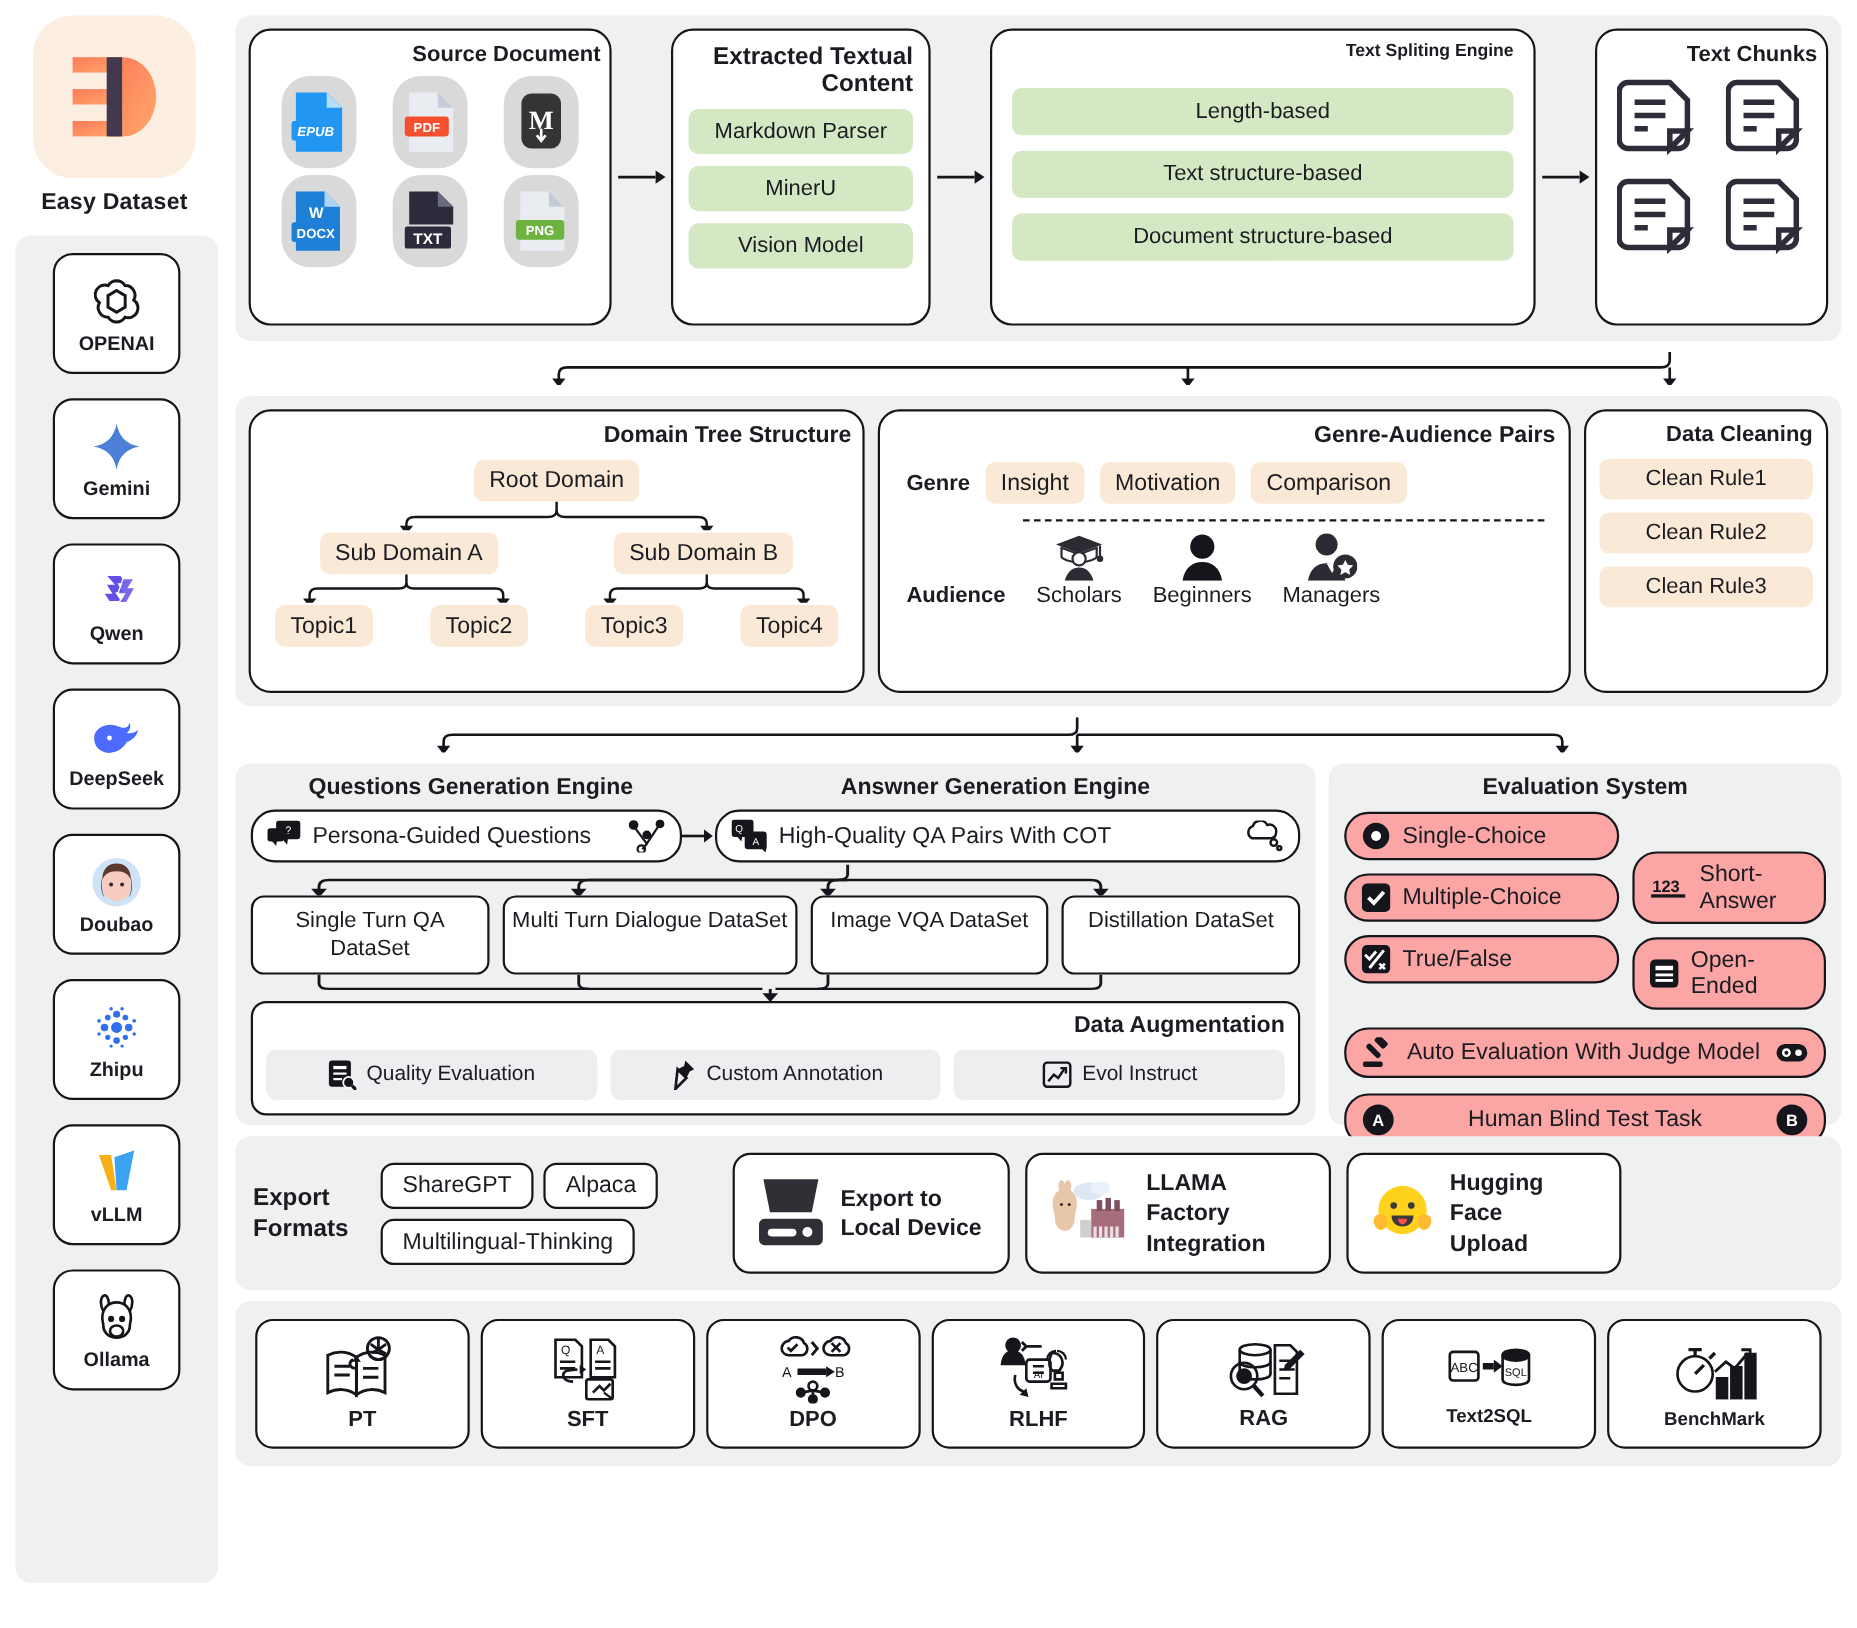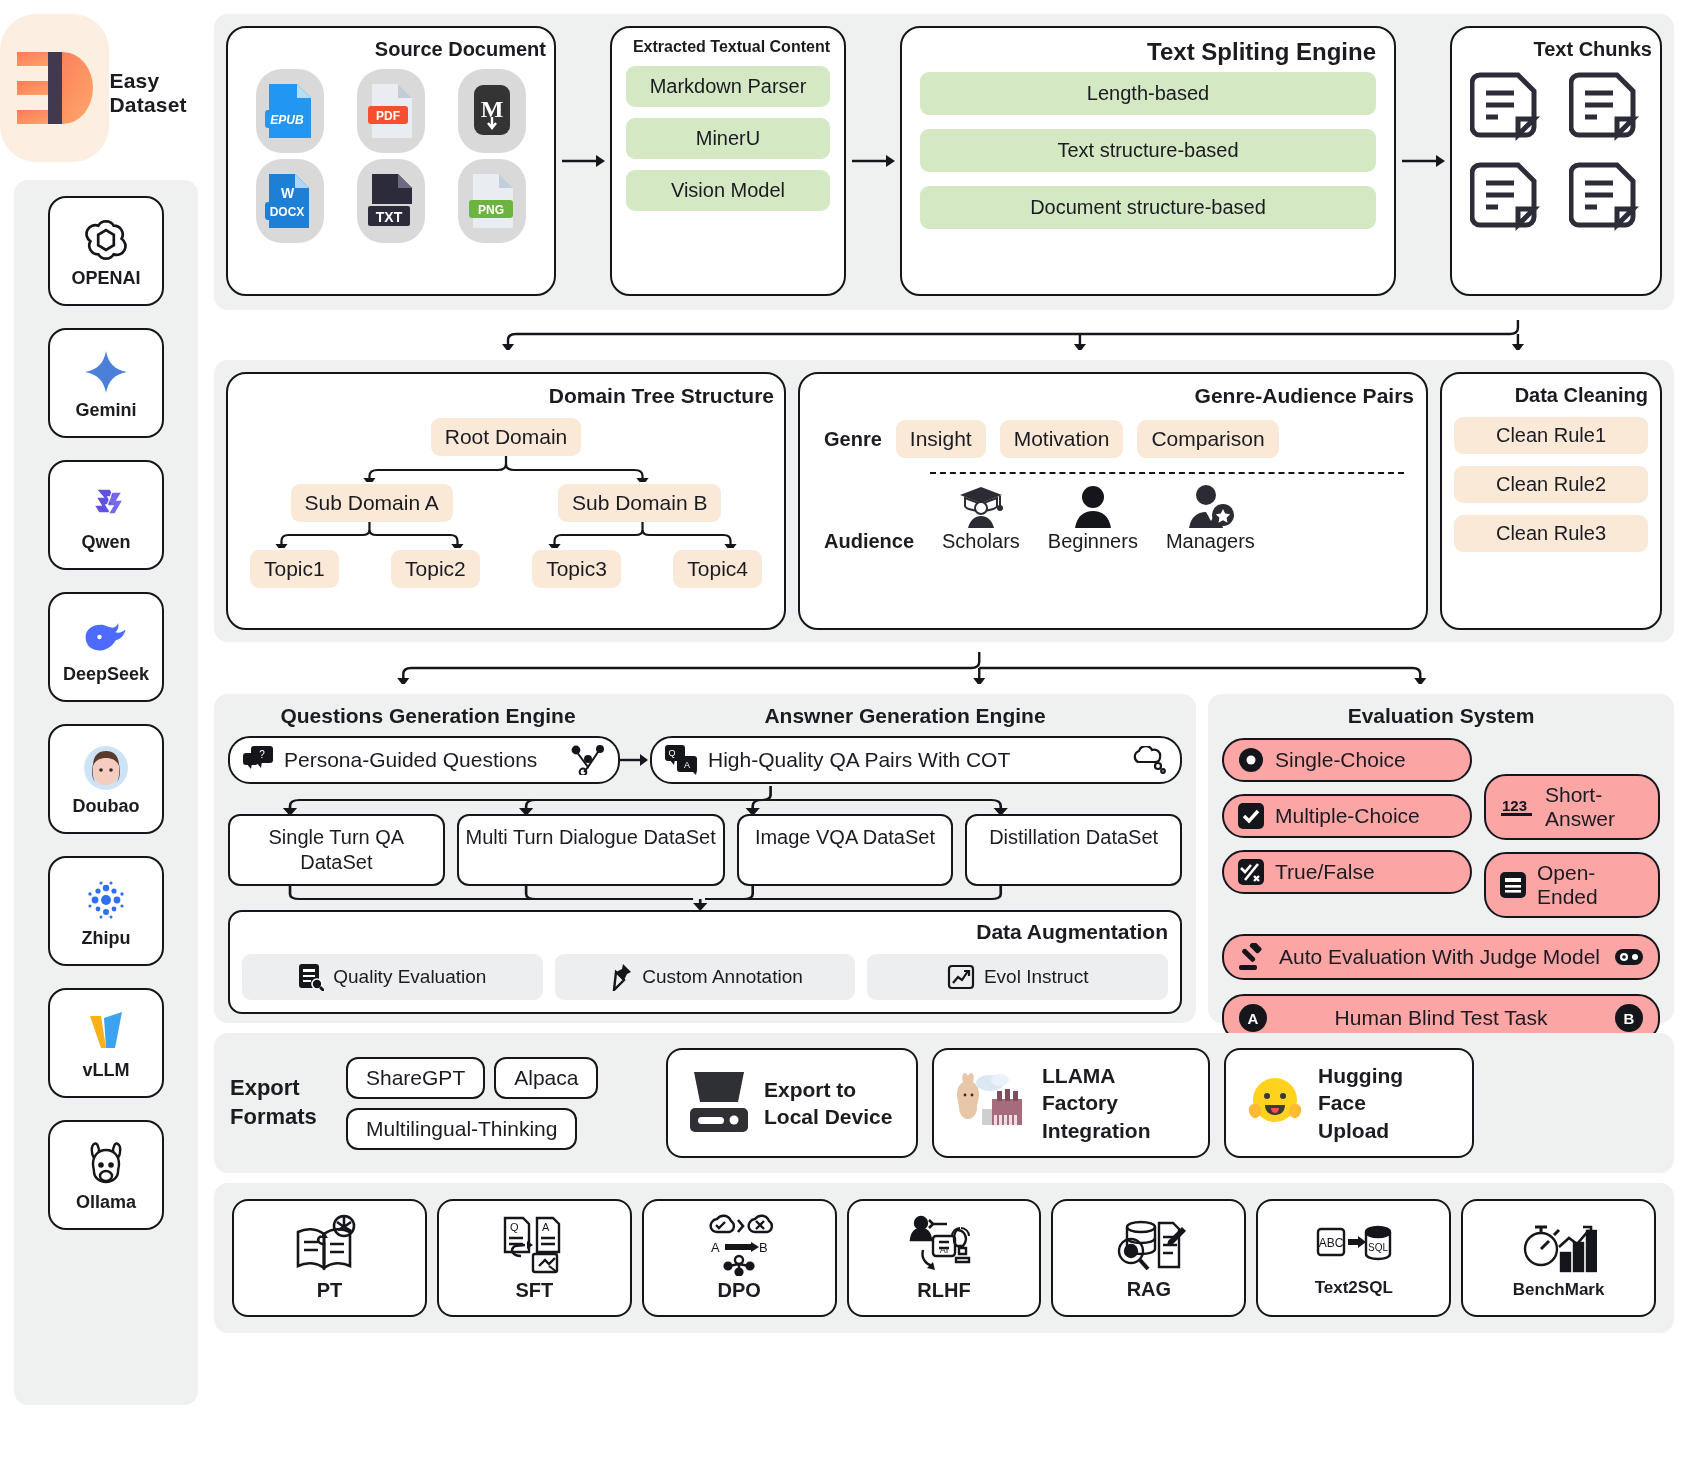--- a/index.html
+++ b/index.html
@@ -7,21 +7,21 @@
     width:1688px; height:1480px;
     background:#ffffff;
     font-family:"Liberation Sans", sans-serif;
     color:#1b1b22;
     overflow:hidden;
   }
   .page { position:relative; width:1688px; height:1480px; display:flex; }
 
   
   .sidebar { width:208px; flex:0 0 208px; padding:14px 0 0 0; }
-  .brand { display:flex; align-items:center; }
+  .brand { display:flex; flex-direction:column; align-items:center; }
   .brand-logo {
     width:148px; height:148px; border-radius:36px; background:#fdeee2;
     display:flex; align-items:center; justify-content:center;
   }
   .brand-name { margin-top:10px; font-size:21px; font-weight:bold; letter-spacing:.2px; }
   .models {
     margin:18px 10px 0 14px; background:#eff1f0; border-radius:14px;
     padding:16px 0 18px 0; display:flex; flex-direction:column; align-items:center; gap:22px;
     height:1225px;
   }
@@ -44,27 +44,27 @@
   
   .row1 { display:flex; padding:12px 12px 14px 12px; gap:0; align-items:stretch; height:296px; }
   .r1-src { width:330px; padding:10px 8px 8px; }
   .r1-src .card-title { font-size:20px; margin-bottom:8px; }
   .filegrid { display:grid; grid-template-columns:repeat(3,1fr); gap:6px 4px; justify-items:center; padding:0 6px; }
   .fileicon { width:68px; height:84px; border-radius:26px; background:#d9d9d9; display:flex; align-items:center; justify-content:center; }
 
   .arrowgap { width:54px; display:flex; align-items:center; justify-content:center; }
 
   .r1-ext { width:236px; padding:10px 14px; }
-  .r1-ext .card-title { font-size:16px; line-height:1.15; margin-bottom:10px; }
+  .r1-ext .card-title { font-size:22px; line-height:1.15; margin-bottom:10px; }
   .greenpill {
     background:#d3e8c3; border-radius:9px; text-align:center;
     font-size:20px; padding:9px 4px; margin-bottom:11px;
   }
   .r1-split { flex:1; padding:10px 18px; }
-  .r1-split .card-title { font-size:24px; margin-bottom:6px; }
+  .r1-split .card-title { font-size:16px; margin-bottom:24px; }
   .r1-split .greenpill { padding:10px 4px; margin-bottom:14px; }
   .r1-chunks { width:212px; padding:10px 8px; }
   .r1-chunks .card-title { font-size:20px; margin-bottom:6px; }
   .chunkgrid { display:grid; grid-template-columns:repeat(2,1fr); gap:6px; justify-items:center; }
 
   
   .row2 { display:flex; padding:12px; gap:12px; height:282px; }
   .r2-tree { width:560px; padding:10px 10px; position:relative; }
   .r2-tree .card-title { font-size:21px; margin-bottom:10px; }
   .peach { background:#fbe9d7; border-radius:9px; font-size:21px; padding:7px 14px; display:inline-block; }

